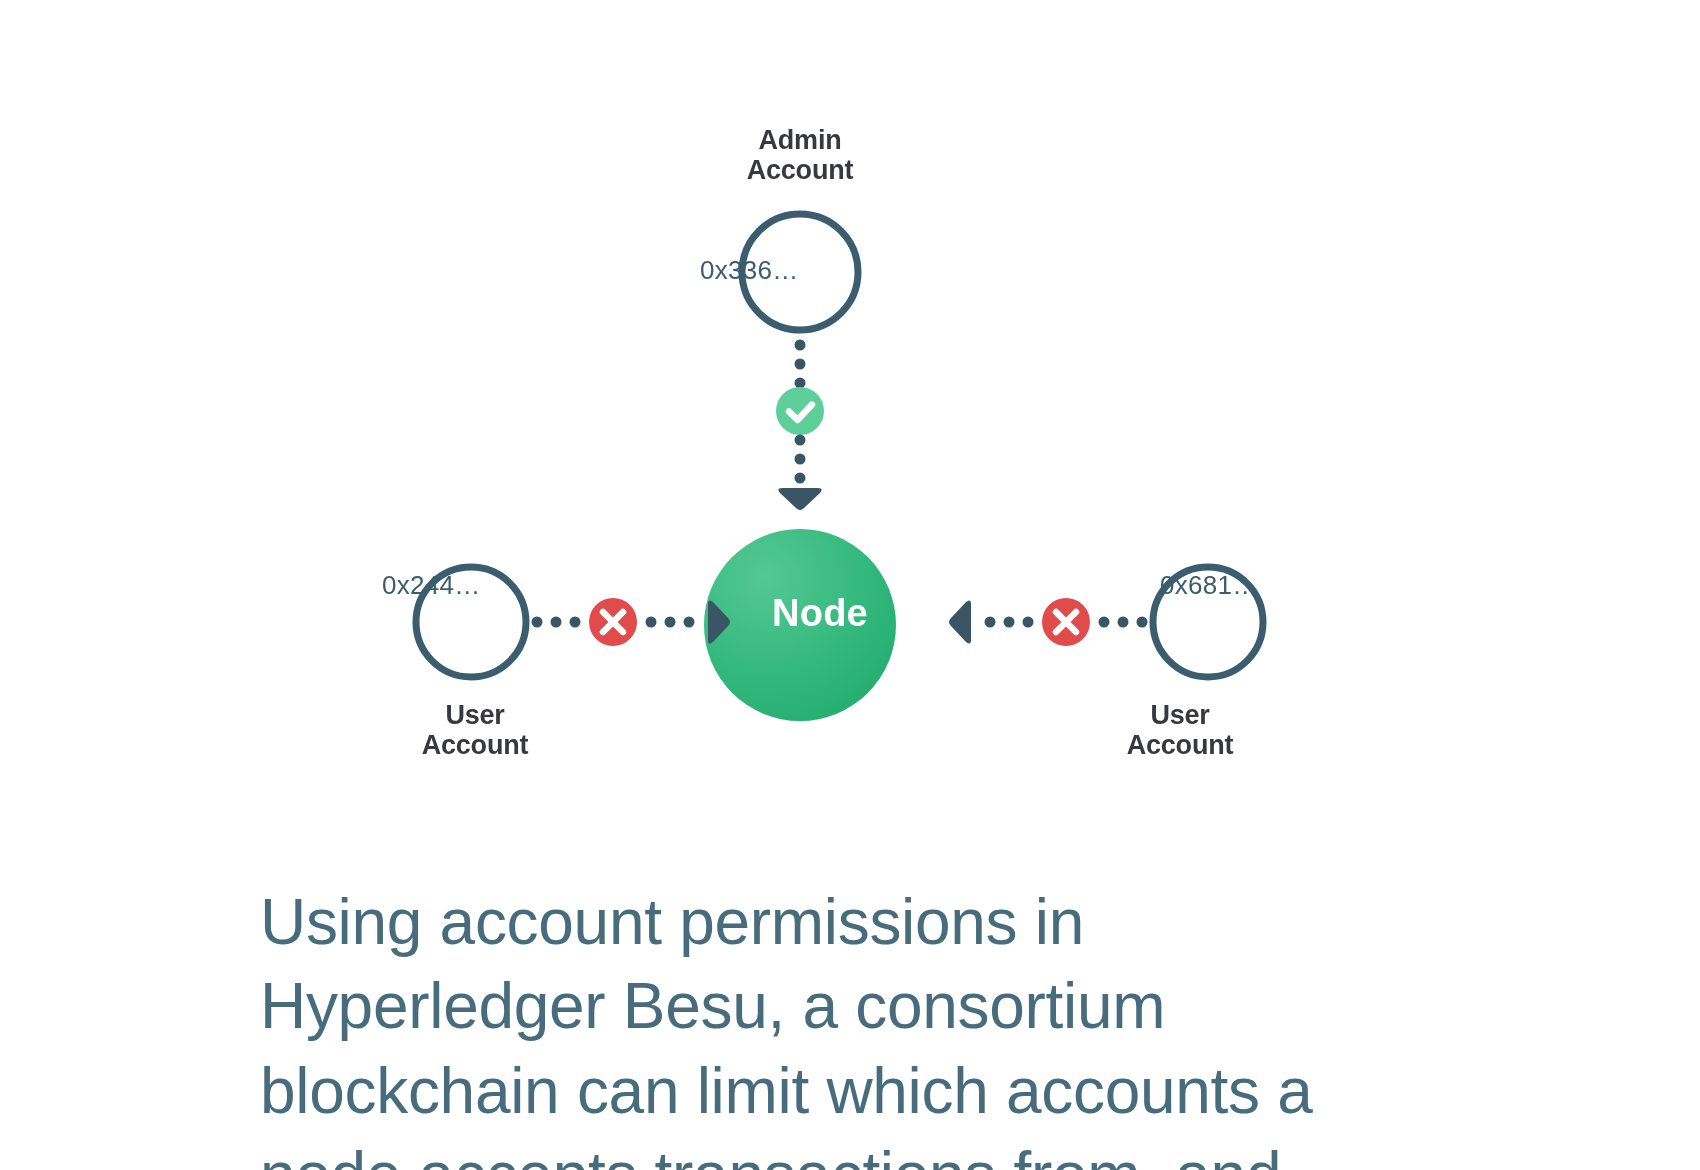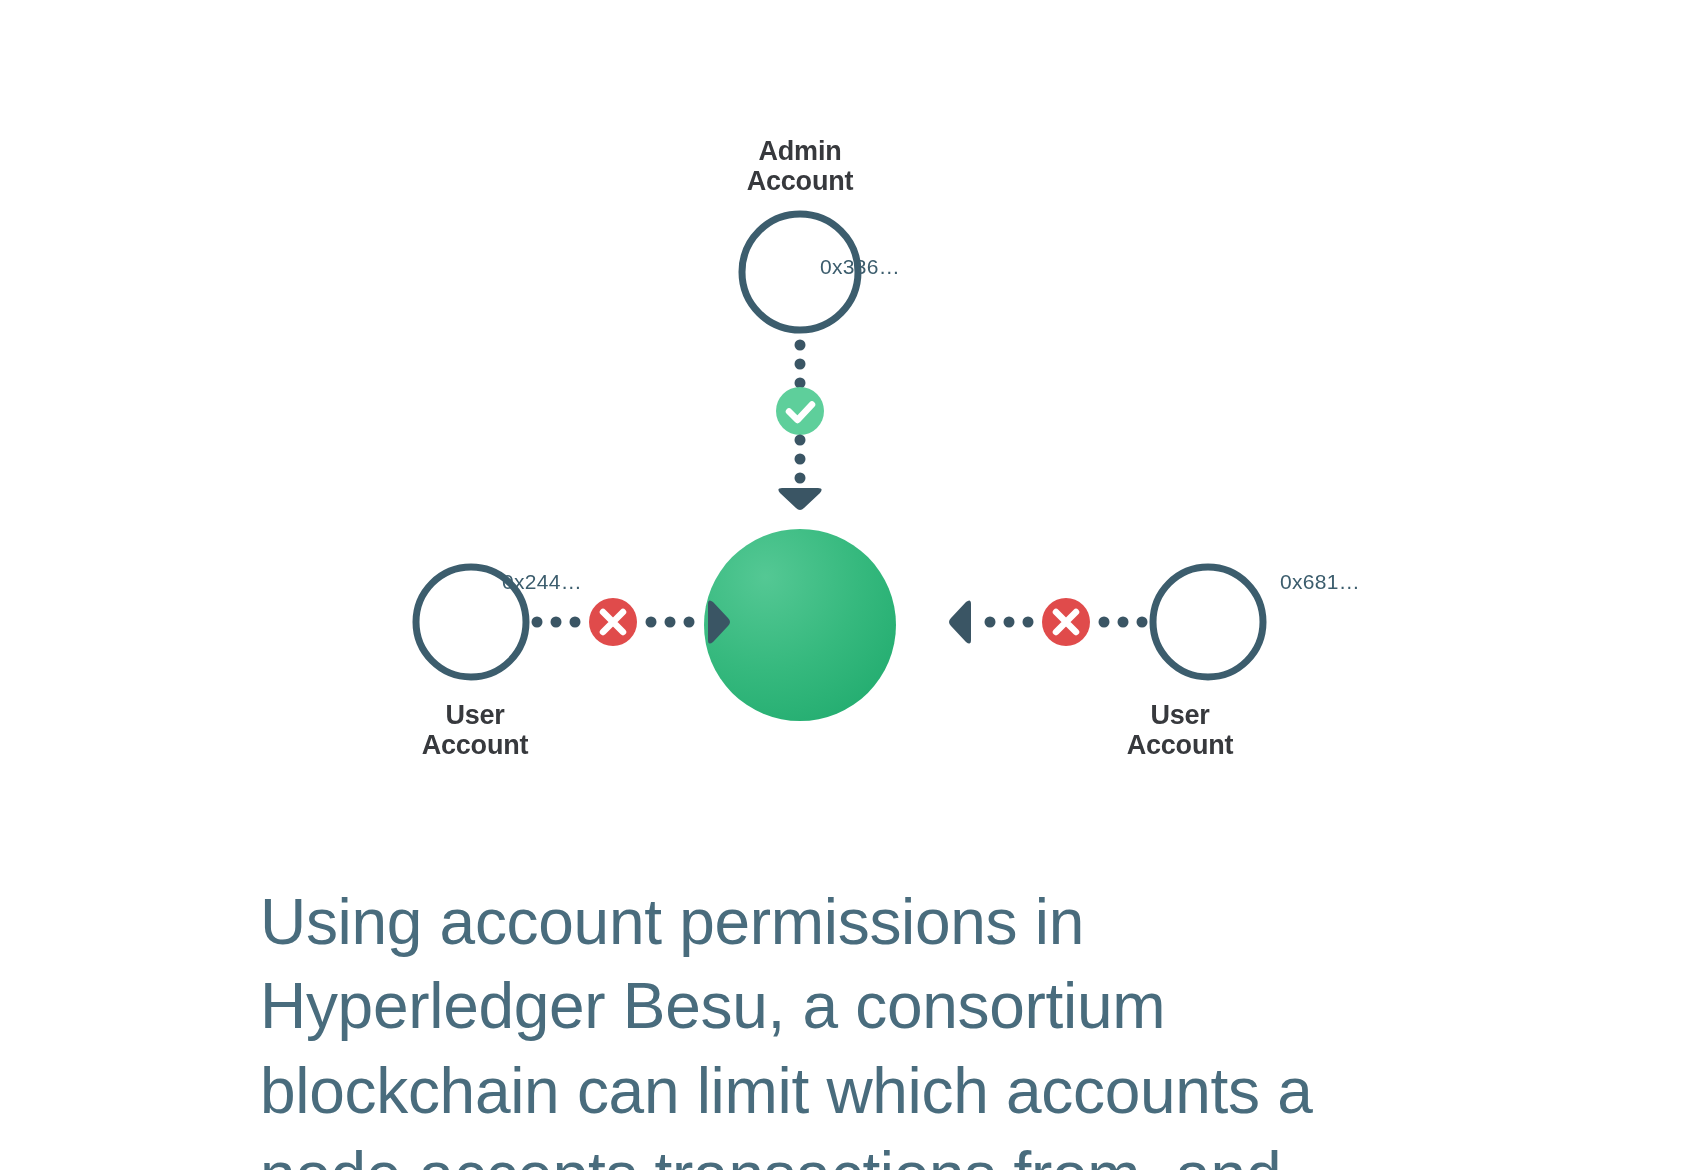--- a/index.html
+++ b/index.html
@@ -36,41 +36,41 @@
     color: #37393d;
     font-size: 27px;
     line-height: 1.12;
     text-align: center;
     letter-spacing: -0.2px;
     white-space: pre-line;
   }
 
   #admin-label {
     left: 640px;
-    top: 136px;
+    top: 125px;
     width: 320px;
   }
   #user-left-label {
     left: 345px;
     top: 700px;
     width: 260px;
   }
   #user-right-label {
     left: 1050px;
     top: 700px;
     width: 260px;
   }
 
   .addr-text {
     position: absolute;
     font-family: "Liberation Sans", sans-serif;
     font-weight: 400;
     color: #3c5d6d;
-    font-size: 21px;
-    text-align: right;
+    font-size: 26px;
+    text-align: left;
     letter-spacing: 0.3px;
     white-space: nowrap;
   }
   #admin-addr {
     left: 700px;
     top: 255px;
     width: 200px;
   }
   #left-addr {
     left: 382px;
@@ -190,20 +190,21 @@
     </g>
 
     <path d="M971 604 L971 640 Q971 646 966 642 L951 626 Q947 622 951 618 L966 602 Q971 598 971 604 Z" fill="#3a5564"></path>
   </svg>
 
   <div class="label-bold" id="admin-label">Admin
 Account</div>
 
   <div class="addr-text" id="admin-addr">0x336…</div>
 
+  <div id="node-label">Node</div>
 
   <div class="addr-text" id="left-addr">0x244…</div>
 
   <div class="label-bold" id="user-left-label">User
 Account</div>
 
   <div class="addr-text" id="right-addr">0x681…</div>
 
   <div class="label-bold" id="user-right-label">User
 Account</div>

